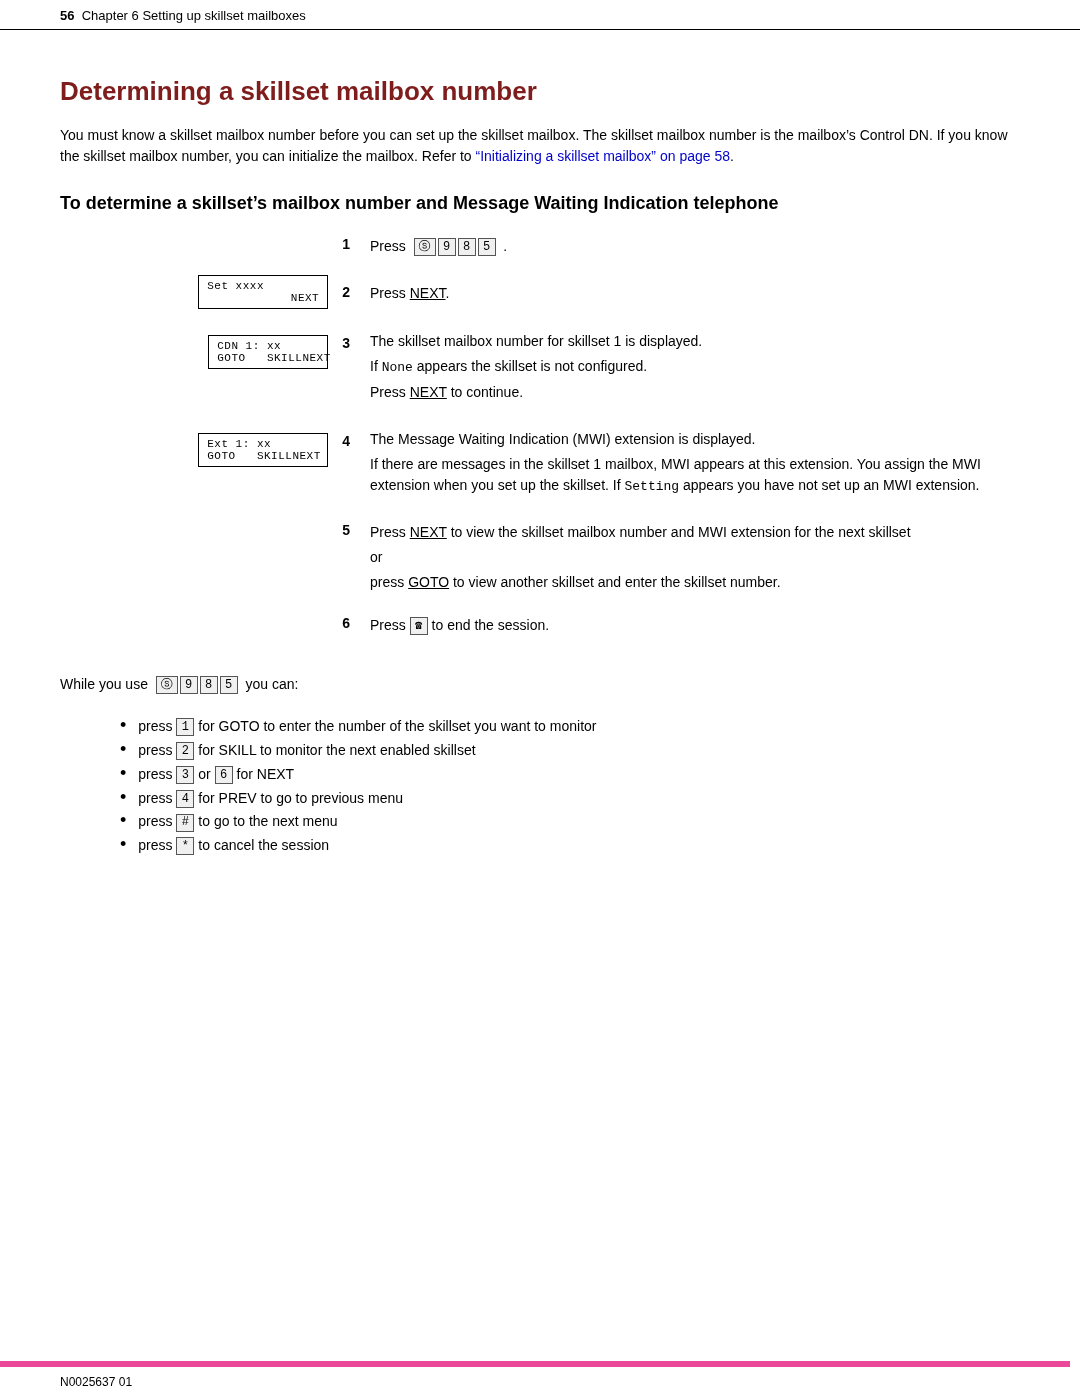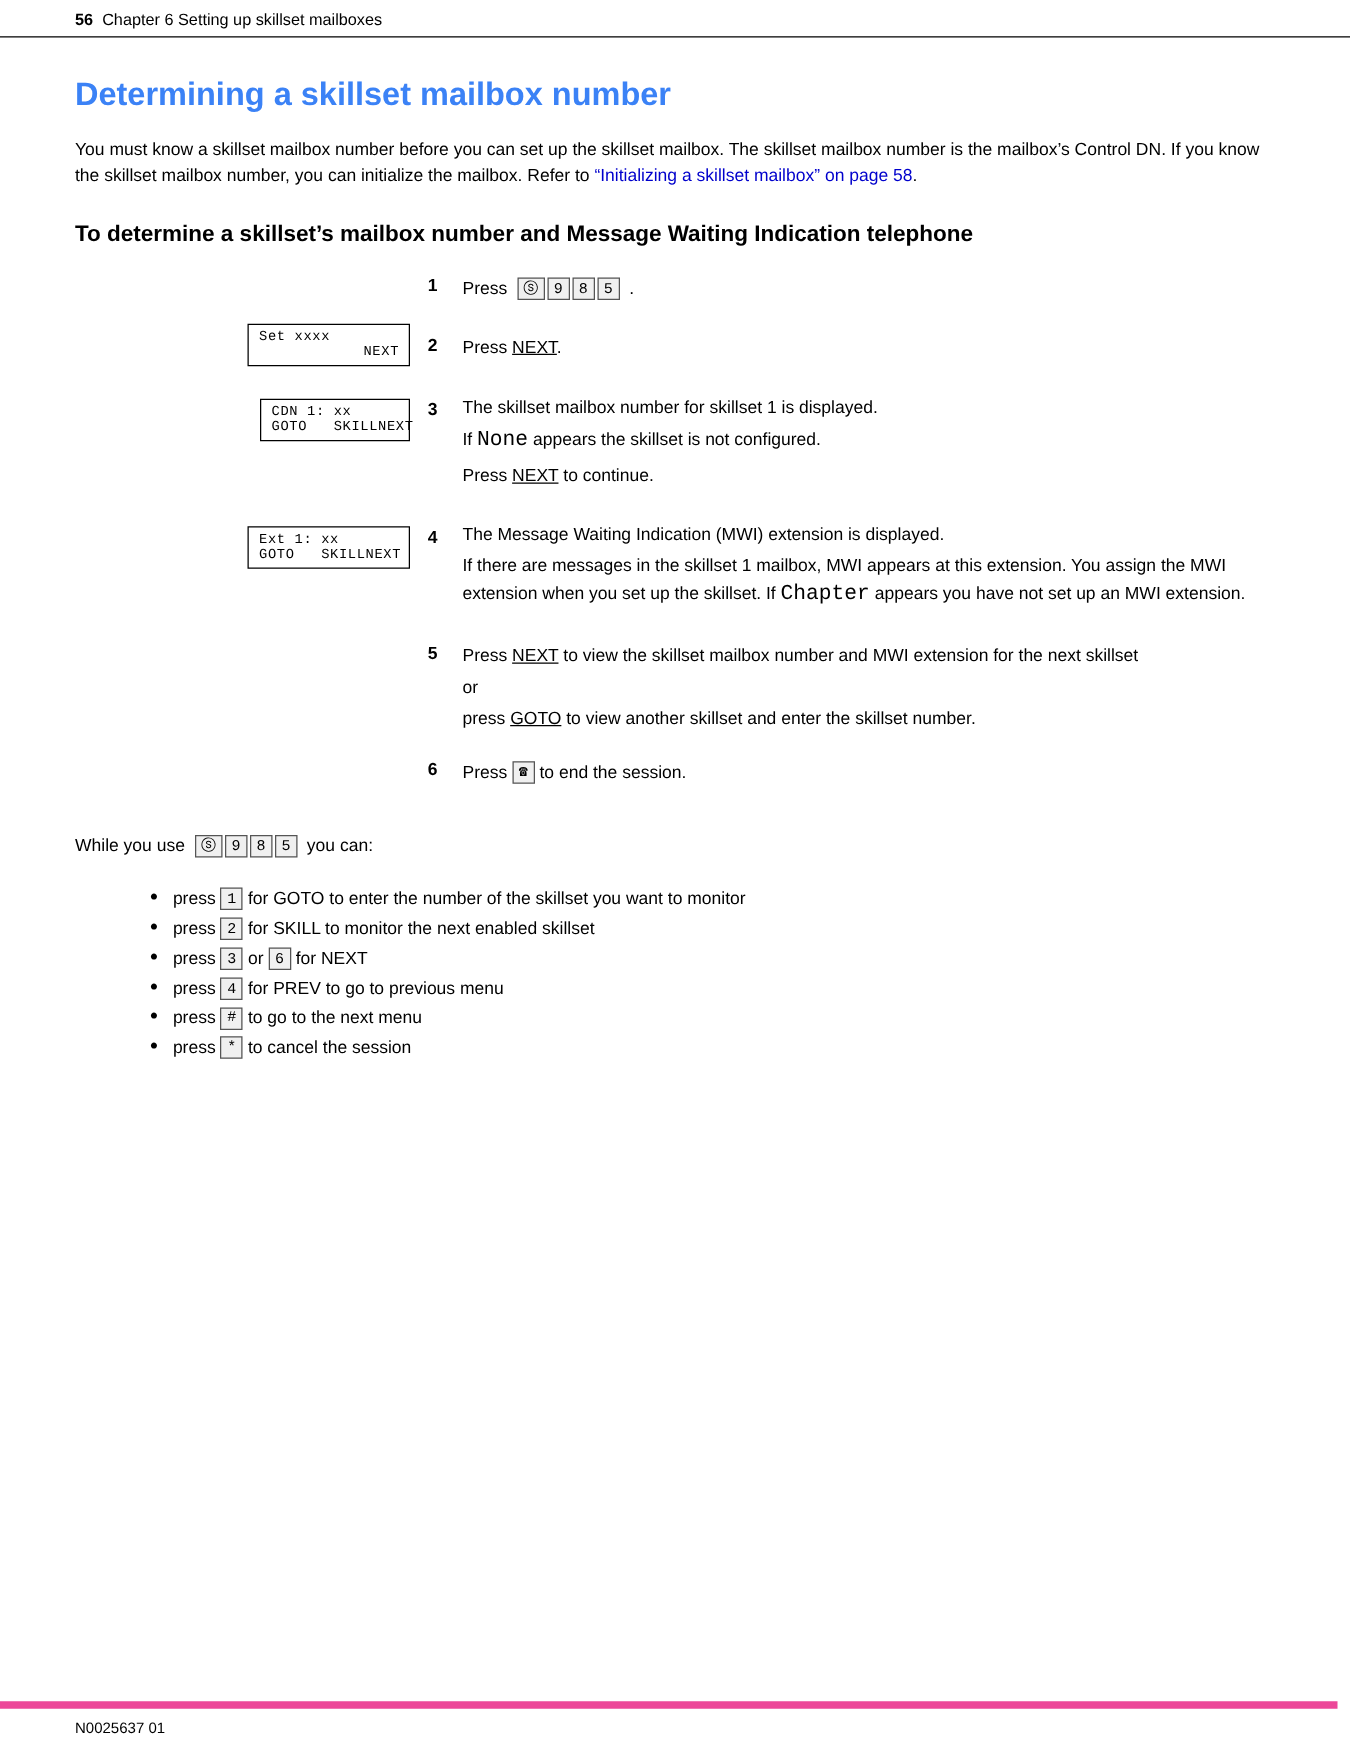--- a/index.html
+++ b/index.html
@@ -54,23 +54,23 @@
 
     
     .main-content {
       padding: 20px 60px 60px 60px;
     }
 
     
     .page-title {
       font-size: 26px;
       font-weight: bold;
-      color: #3b82f6;
+      color: #7f1d1d;
       margin-bottom: 18px;
-      margin-top: 10px;
+      margin-top: 26px;
     }
 
     
     .intro-para {
       font-size: 14px;
       line-height: 1.5;
       margin-bottom: 24px;
       color: #000;
     }
 
@@ -135,21 +135,21 @@
 
     
     .cmd-underline {
       text-decoration: underline;
       font-family: inherit;
     }
 
     
     .mono {
       font-family: 'Courier New', Courier, monospace;
-      font-size: 17px;
+      font-size: 13px;
     }
 
     
     .bullet-section {
       margin-top: 20px;
     }
 
     .bullet-intro {
       font-size: 14px;
       margin-bottom: 20px;
@@ -307,21 +307,21 @@
               <div class="lcd-row">
                 <span class="lcd-label">GOTO&nbsp;&nbsp;&nbsp;SKILL</span>
                 <span class="lcd-label">NEXT</span>
               </div>
             </div>
           </div>
           <span class="step-bold-num">4</span>
         </div>
         <div class="step-body">
           <p>The Message Waiting Indication (MWI) extension is displayed.</p>
-          <p>If there are messages in the skillset 1 mailbox, MWI appears at this extension. You assign the MWI extension when you set up the skillset. If <span class="mono">Chapter</span> appears you have not set up an MWI extension.</p>
+          <p>If there are messages in the skillset 1 mailbox, MWI appears at this extension. You assign the MWI extension when you set up the skillset. If <span class="mono">Setting</span> appears you have not set up an MWI extension.</p>
         </div>
       </div>
 
       <div class="step-row-nobox" style="margin-bottom:18px;">
         <div class="step-num-area">
           <span class="step-bold-num">5</span>
         </div>
         <div class="step-body">
           <p>Press <span class="cmd-underline">NEXT</span> to view the skillset mailbox number and MWI extension for the next skillset</p>
           <p>or</p>

